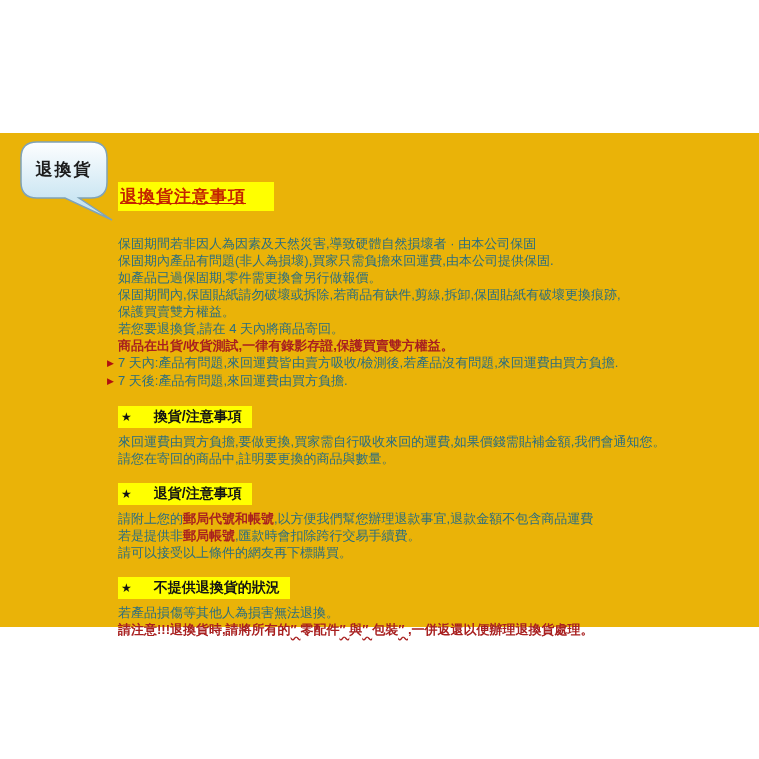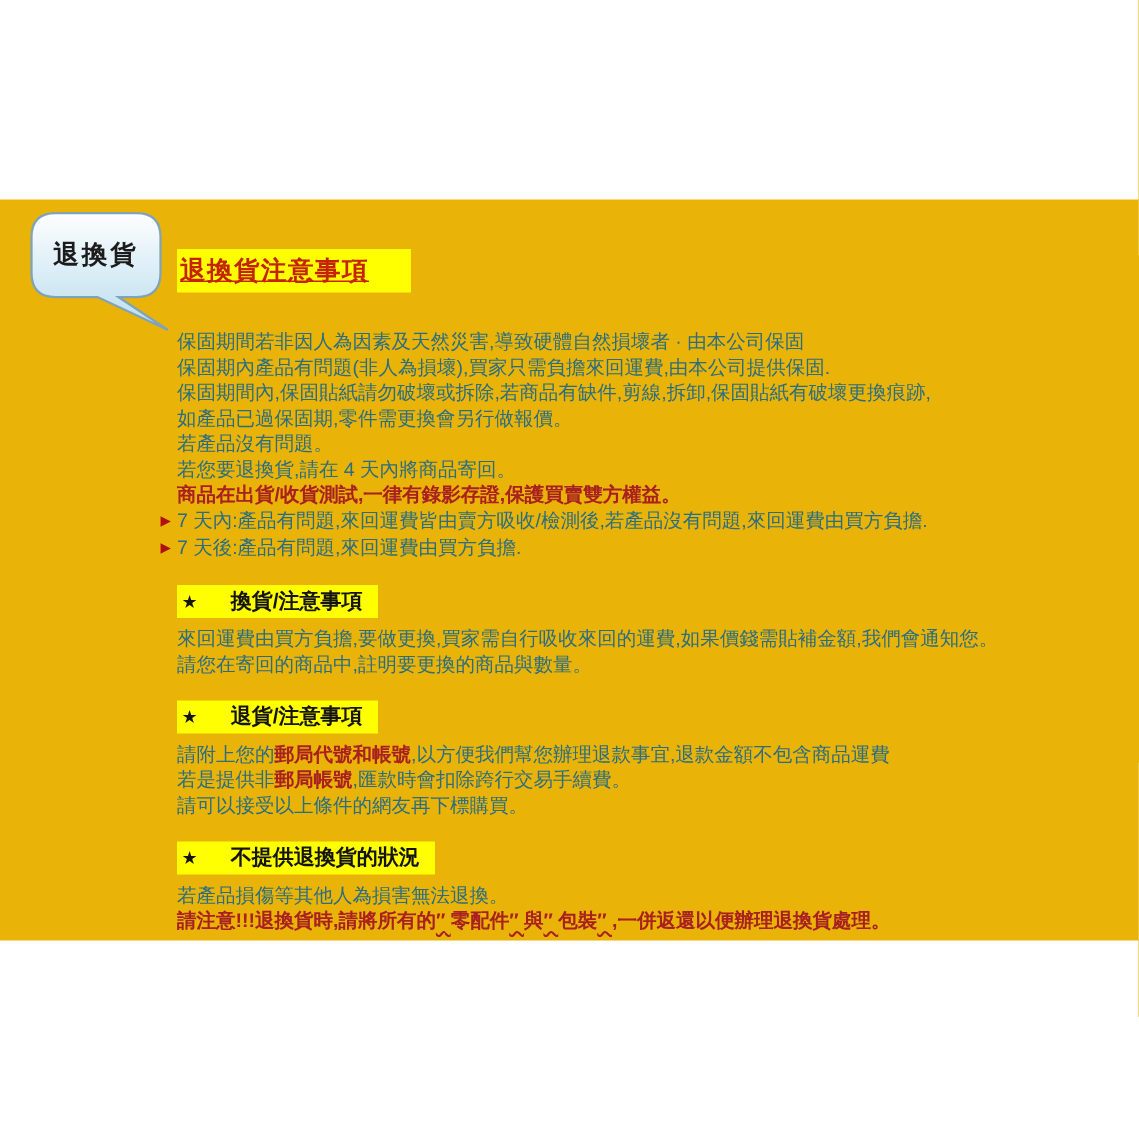--- a/index.html
+++ b/index.html
@@ -15,21 +15,21 @@
     padding-left:44px;
   }
   
   .bubble{position:absolute;left:20px;top:8px;width:100px;height:82px;}
   .bubble svg{display:block;}
   .bubble-label{
     position:absolute;left:0;top:17px;width:88px;text-align:center;
     font-size:17px;font-weight:bold;color:#1c1c1c;letter-spacing:2px;
   }
   
-  .content{position:absolute;left:118px;top:33px;width:632px;}
+  .content{position:absolute;left:118px;top:49px;width:632px;}
   .title{
     display:inline-block;background:#ffff00;color:#c42400;
     font-size:17px;font-weight:bold;text-decoration:underline;
     padding:3px 28px 3px 2px;letter-spacing:1px;
   }
   .intro{margin-top:24px;}
   .line{
     font-size:13px;line-height:17px;color:#2b6e80;white-space:nowrap;
   }
   .line .seg-body{color:#2b6e80;}
@@ -65,23 +65,23 @@
       <path d="M17,1 H71 Q87,1 87,17 V41 Q87,57 71,57 H59 L92,79 L45,57 H17 Q1,57 1,41 V17 Q1,1 17,1 Z" fill="url(#bubbleGrad)" stroke="#7fa3b8" stroke-width="1.5"></path>
     </svg>
     <div class="bubble-label">退換貨</div>
   </div>
 
   <div class="content">
     <span class="title">退換貨注意事項</span>
     <div class="intro">
         <div class="line style-body"><span class="seg-body">保固期間若非因人為因素及天然災害,導致硬體自然損壞者 · 由本公司保固</span></div>
         <div class="line style-body"><span class="seg-body">保固期內產品有問題(非人為損壞),買家只需負擔來回運費,由本公司提供保固.</span></div>
+        <div class="line style-body"><span class="seg-body">如產品已過保固期,零件需更換會另行做報價。</span></div>
         <div class="line style-body"><span class="seg-body">保固期間內,保固貼紙請勿破壞或拆除,若商品有缺件,剪線,拆卸,保固貼紙有破壞更換痕跡,</span></div>
-        <div class="line style-body"><span class="seg-body">如產品已過保固期,零件需更換會另行做報價。</span></div>
-        <div class="line style-body"><span class="seg-body">若產品沒有問題。</span></div>
+        <div class="line style-body"><span class="seg-body">保護買賣雙方權益。</span></div>
         <div class="line style-body"><span class="seg-body">若您要退換貨,請在 4 天內將商品寄回。</span></div>
         <div class="line style-redbold"><span class="seg-redbold">商品在出貨/收貨測試,一律有錄影存證,保護買賣雙方權益。</span></div>
       </div>
     <div>
         <div><div class="line style-body"><span class="marker">▶</span><span class="seg-body">7 天內:產品有問題,來回運費皆由賣方吸收/檢測後,若產品沒有問題,來回運費由買方負擔.</span></div><div class="line style-body"><span class="marker">▶</span><span class="seg-body">7 天後:產品有問題,來回運費由買方負擔.</span></div></div>
         <div><div class="section-header"><span class="star">★</span><span>換貨/注意事項</span></div><div class="line style-body"><span class="seg-body">來回運費由買方負擔,要做更換,買家需自行吸收來回的運費,如果價錢需貼補金額,我們會通知您。</span></div><div class="line style-body"><span class="seg-body">請您在寄回的商品中,註明要更換的商品與數量。</span></div></div>
         <div><div class="section-header"><span class="star">★</span><span>退貨/注意事項</span></div><div class="line style-mixed"><span class="seg-body">請附上您的</span><span class="seg-redbold">郵局代號和帳號</span><span class="seg-body">,以方便我們幫您辦理退款事宜,退款金額不包含商品運費</span></div><div class="line style-mixed"><span class="seg-body">若是提供非</span><span class="seg-redbold">郵局帳號</span><span class="seg-body">,匯款時會扣除跨行交易手續費。</span></div><div class="line style-body"><span class="seg-body">請可以接受以上條件的網友再下標購買。</span></div></div>
         <div><div class="section-header"><span class="star">★</span><span>不提供退換貨的狀況</span></div><div class="line style-body"><span class="seg-body">若產品損傷等其他人為損害無法退換。</span></div><div class="line style-mixed"><span class="seg-redbold">請注意!!!退換貨時,請將所有的</span><span class="seg-redbold wavy">″ </span><span class="seg-redbold">零配件</span><span class="seg-redbold wavy">″ </span><span class="seg-redbold">與</span><span class="seg-redbold wavy">″ </span><span class="seg-redbold">包裝</span><span class="seg-redbold wavy">″ </span><span class="seg-redbold">,一併返還以便辦理退換貨處理。</span></div></div>
       </div>
   </div>

